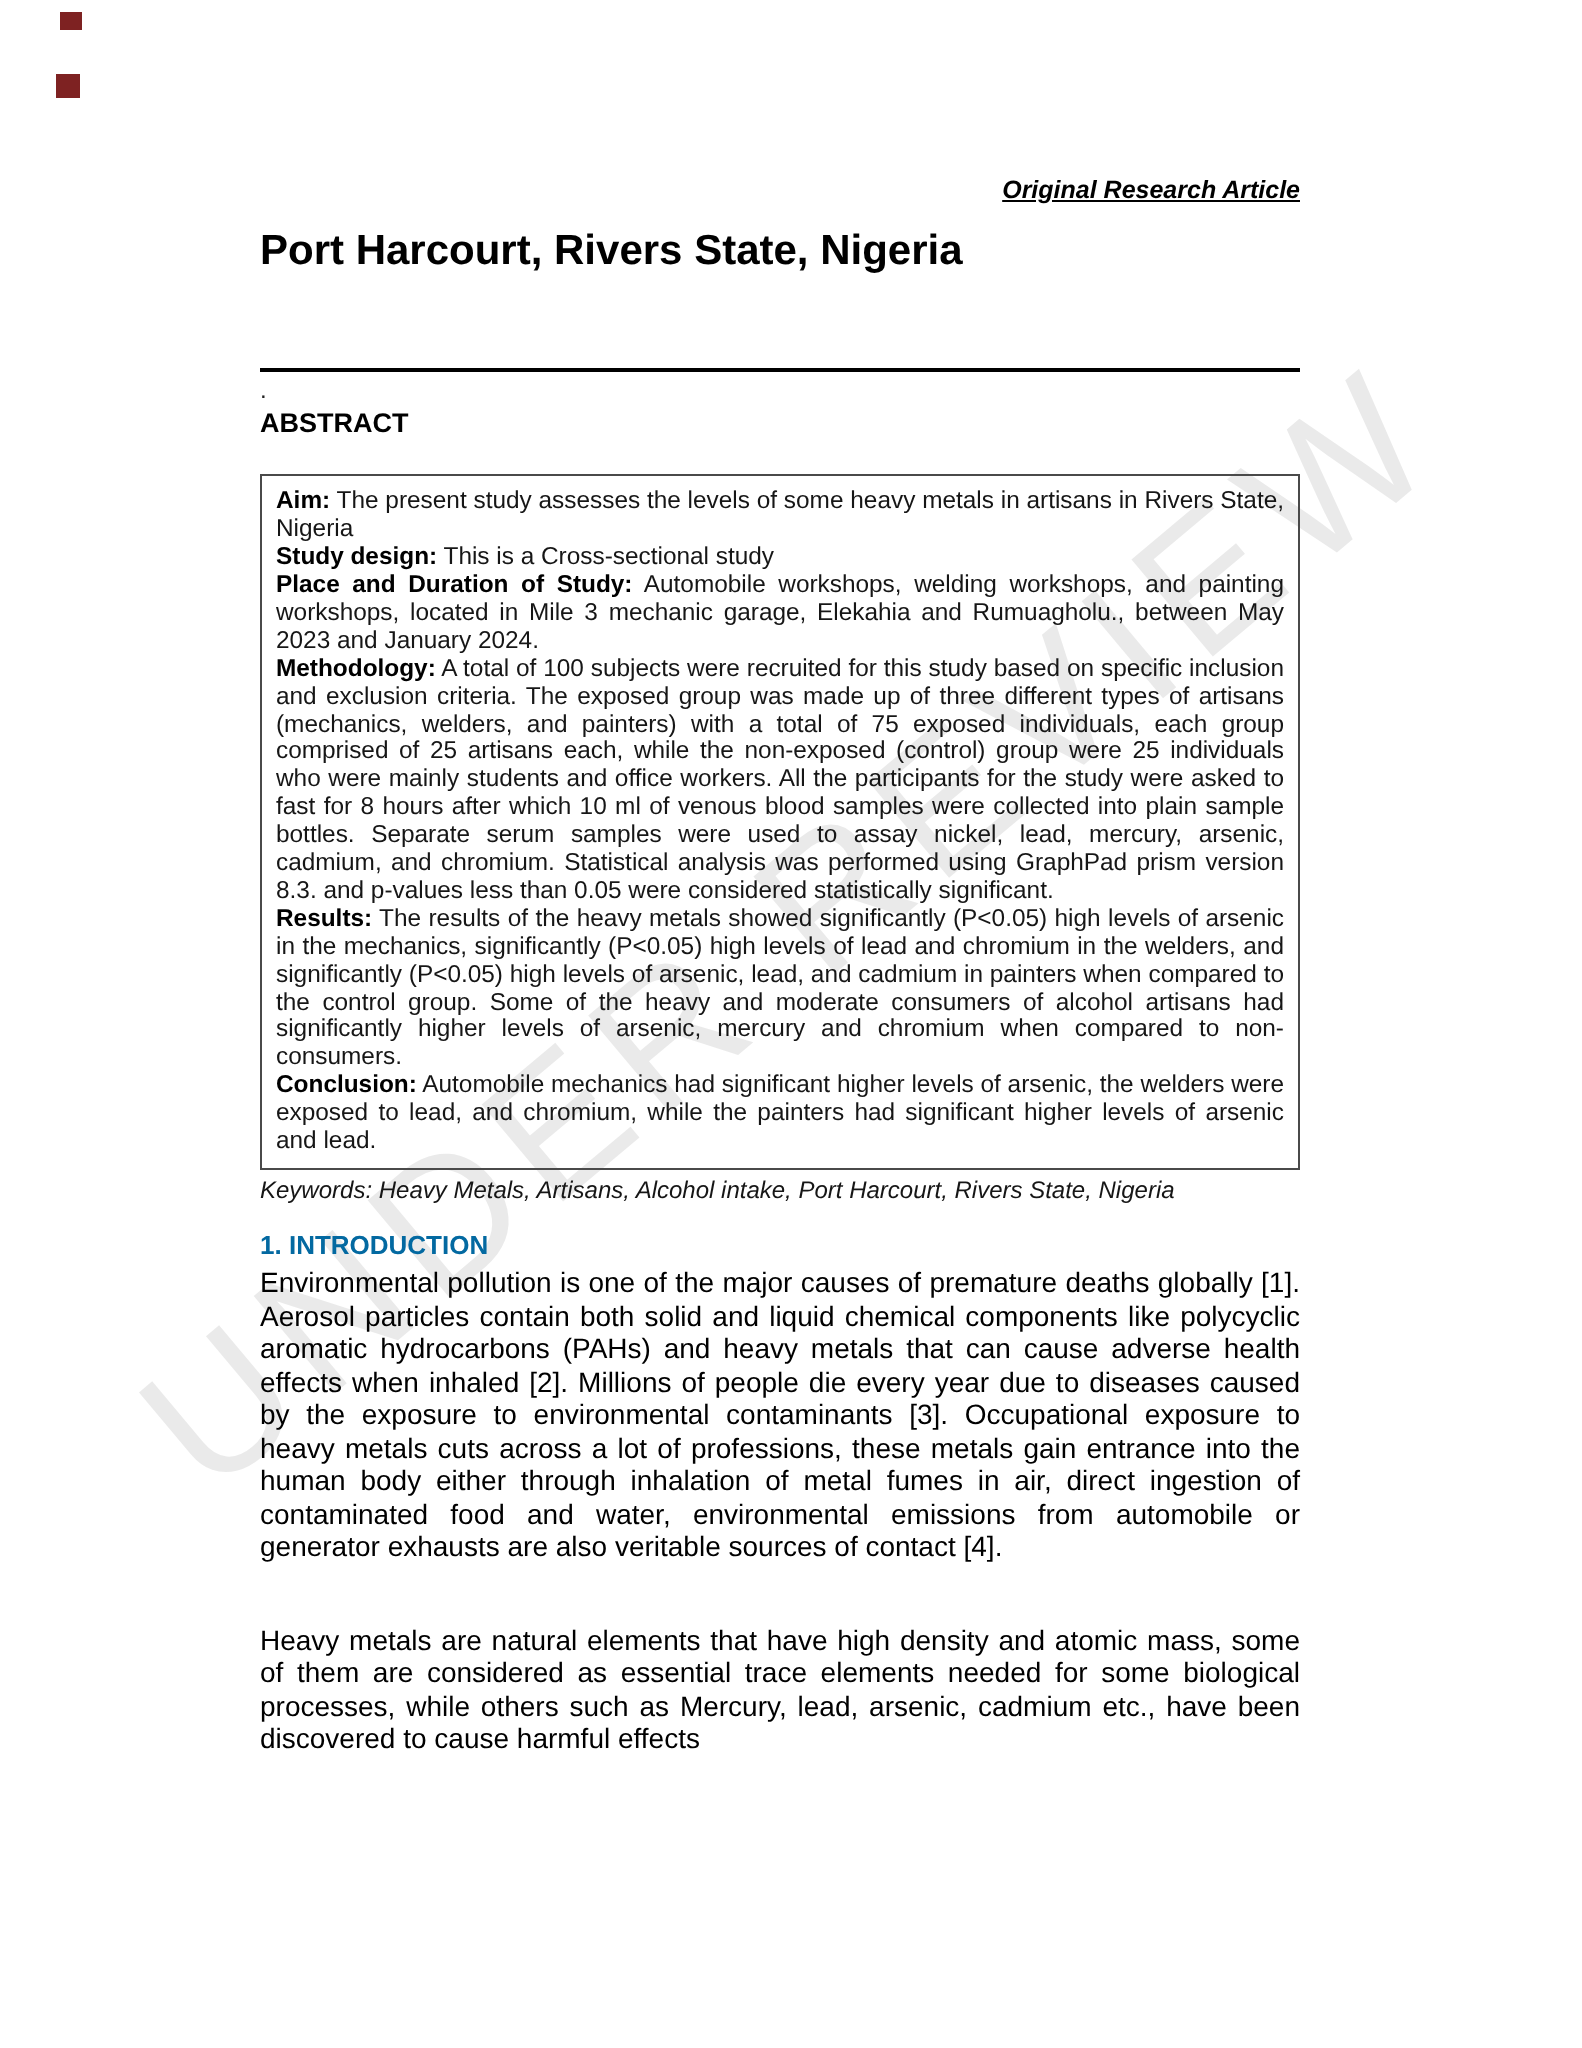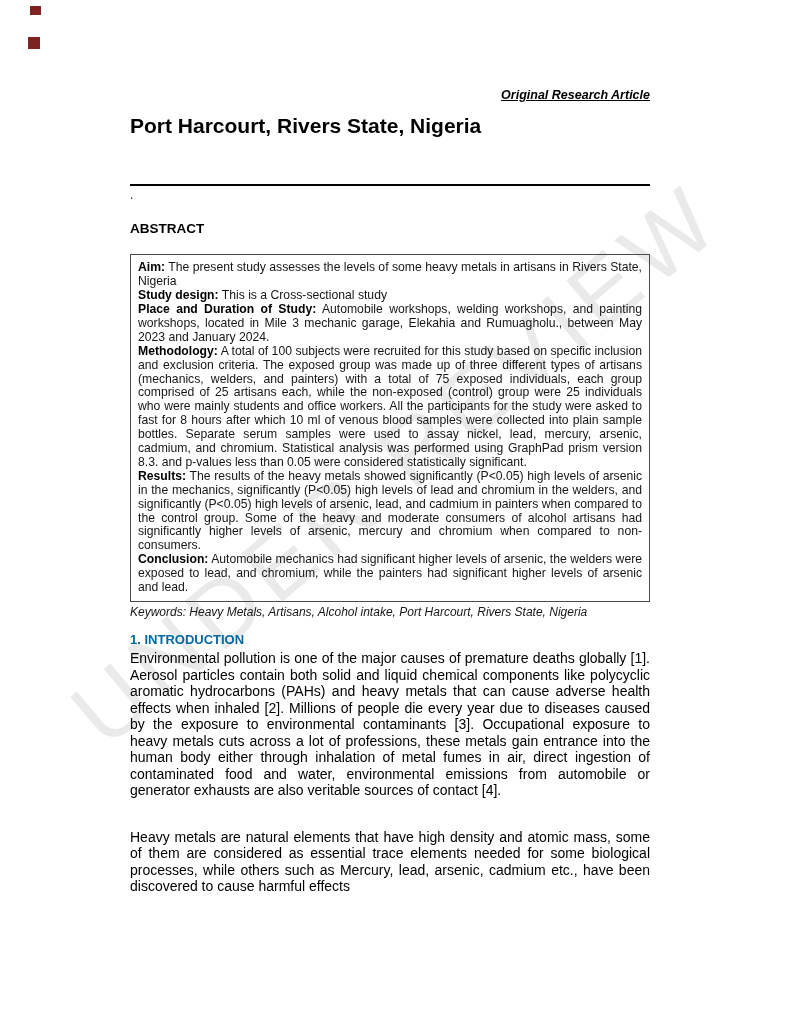--- a/index.html
+++ b/index.html
@@ -64,21 +64,21 @@
   }
   .stray-dot {
     font-size: 12px;
     line-height: 1.1;
     margin-top: 3px;
     color: #222222;
   }
   .abstract-heading {
     font-size: 13.5px;
     font-weight: bold;
-    margin-top: 19px;
+    margin-top: 2px;
     color: #000000;
   }
   .abstract-box {
     border: 1.3px solid #4a4a4a;
     margin-top: 18px;
     padding: 6px 7px;
     font-size: 12.2px;
     line-height: 1.14;
     text-align: justify;
     background: transparent;

